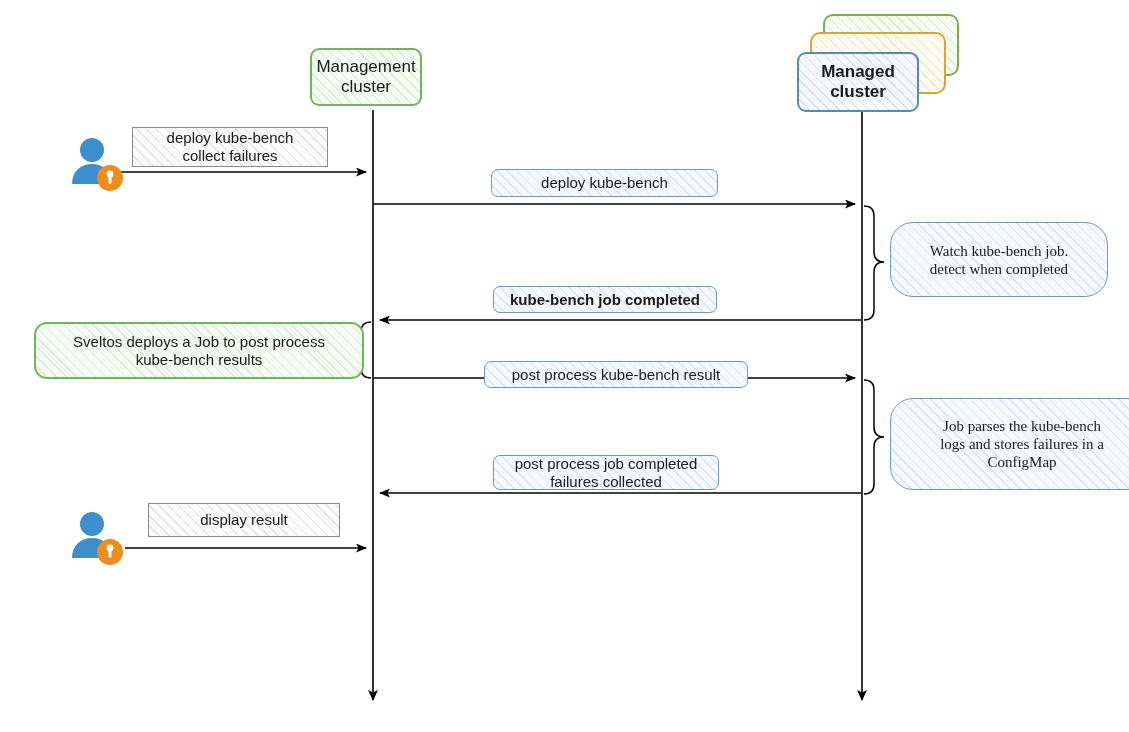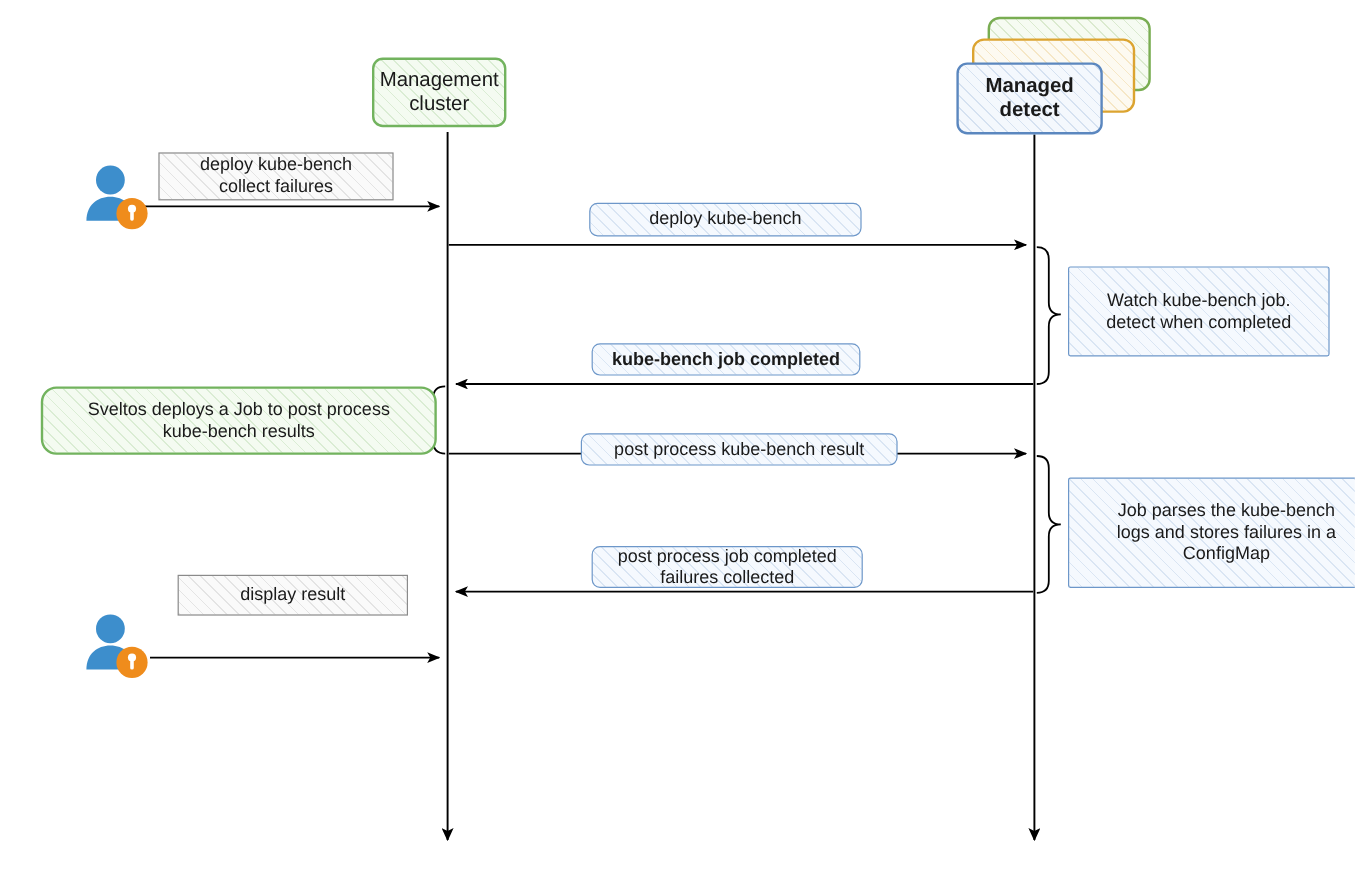--- a/index.html
+++ b/index.html
@@ -76,25 +76,26 @@
     font-size: 15px;
     border: 1.6px solid #8a8a8a;
     background-color: #fafafa;
     background-image: repeating-linear-gradient(
       45deg, rgba(120,120,120,0.17) 0 1px, rgba(0,0,0,0) 1px 7px);
   }
   
   .note-blue {
     font-size: 15px;
     border: 1.8px solid #6d97c9;
-    border-radius: 2px;
+    border-radius: 23px;
     background-color: #f5f9fe;
     background-image: repeating-linear-gradient(
       45deg, rgba(109,151,201,0.20) 0 1px, rgba(0,0,0,0) 1px 7px);
     padding: 4px 8px;
+    font-family: Liberation Serif, serif;
   }
   .note-green {
     font-size: 15px;
     border: 2px solid #72b35e;
     border-radius: 13px;
     background-color: #f4fbf1;
     background-image: repeating-linear-gradient(
       45deg, rgba(114,179,94,0.20) 0 1px, rgba(0,0,0,0) 1px 7px);
     padding: 4px 8px;
     margin-left: 16px;
@@ -170,35 +171,35 @@
   </g>
 </svg>
 
 <div class="lbl stack-green" style="left:823px; top:14px; width:136px; height:62px;"></div>
 <div class="lbl stack-orange" style="left:810px; top:32px; width:136px; height:62px;"></div>
 
 <div class="lbl part-box part-green" style="left:310px; top:48px; width:112px; height:58px;">Management
 cluster</div>
 
 <div class="lbl part-box part-blue" style="left:797px; top:52px; width:122px; height:60px;">Managed
-detect</div>
+cluster</div>
 
 <div class="lbl msg-gray" style="left:132px; top:127px; width:196px; height:40px;">deploy kube-bench
 collect failures</div>
 
 <div class="lbl msg-blue" style="left:491px; top:169px; width:227px; height:28px;">deploy kube-bench</div>
 
 <div class="lbl msg-blue" style="left:493px; top:286px; width:224px; height:27px;font-weight:bold;">kube-bench job completed</div>
 
 <div class="lbl msg-blue" style="left:484px; top:361px; width:264px; height:27px;">post process kube-bench result</div>
 
 <div class="lbl msg-blue" style="left:493px; top:455px; width:226px; height:35px;text-align:center;">post process job completed
 failures collected</div>
 
-<div class="lbl msg-gray" style="left:148px; top:479px; width:192px; height:34px;">display result</div>
+<div class="lbl msg-gray" style="left:148px; top:503px; width:192px; height:34px;">display result</div>
 
 <div class="lbl note-blue" style="left:890px; top:222px; width:218px; height:75px;">Watch kube-bench job.
 detect when completed</div>
 
 <div class="lbl note-green" style="left:18px; top:322px; width:330px; height:57px;">Sveltos deploys a Job to post process
 kube-bench results</div>
 
 <div class="lbl note-blue" style="left:890px; top:398px; width:260px; height:92px;padding-left:12px;">Job parses the kube-bench
 logs and stores failures in a
 ConfigMap</div>

